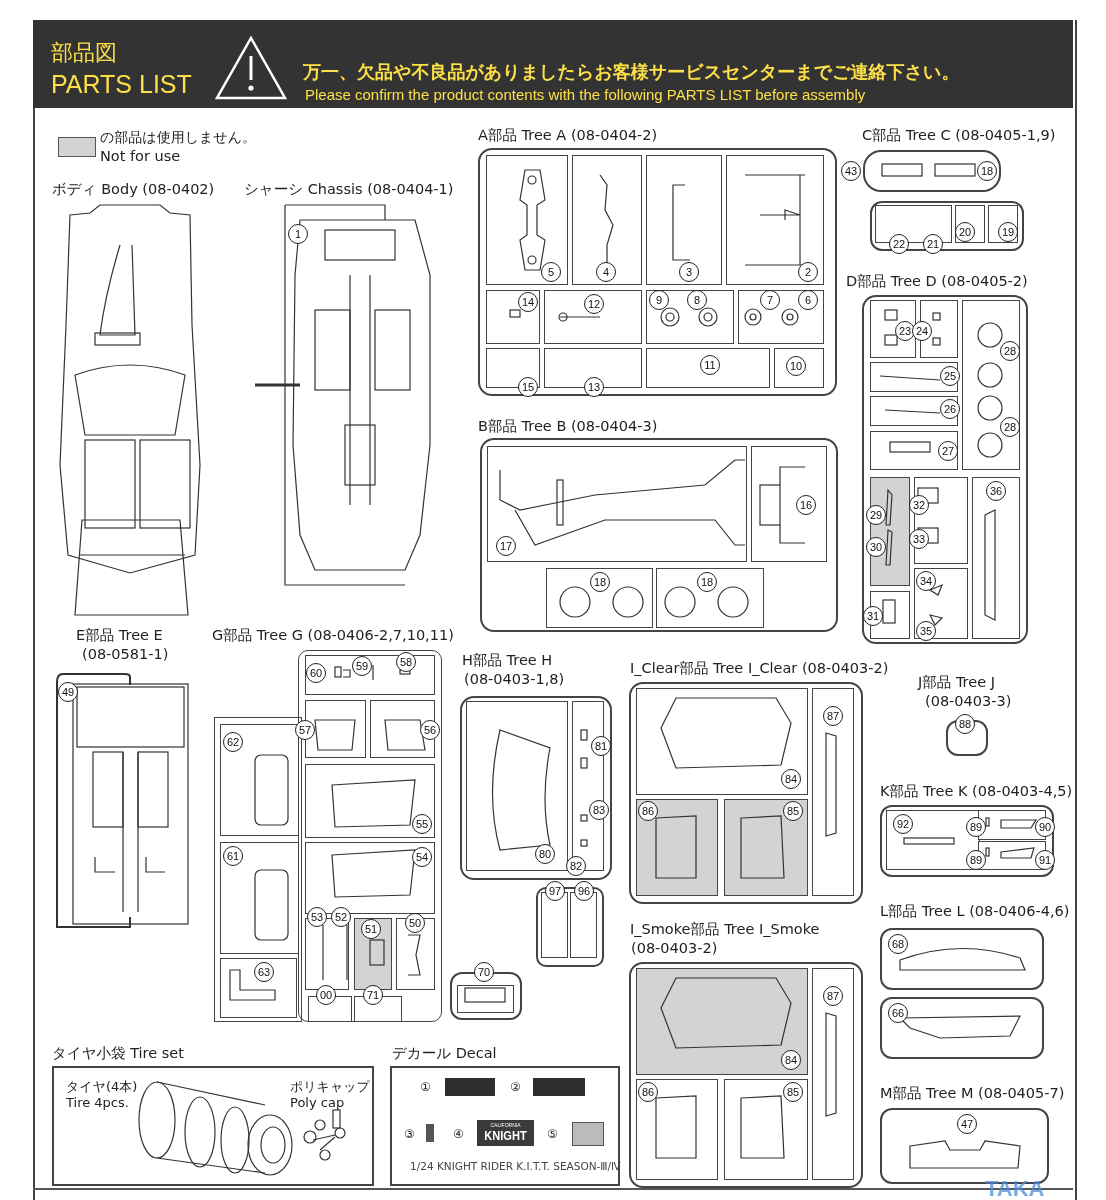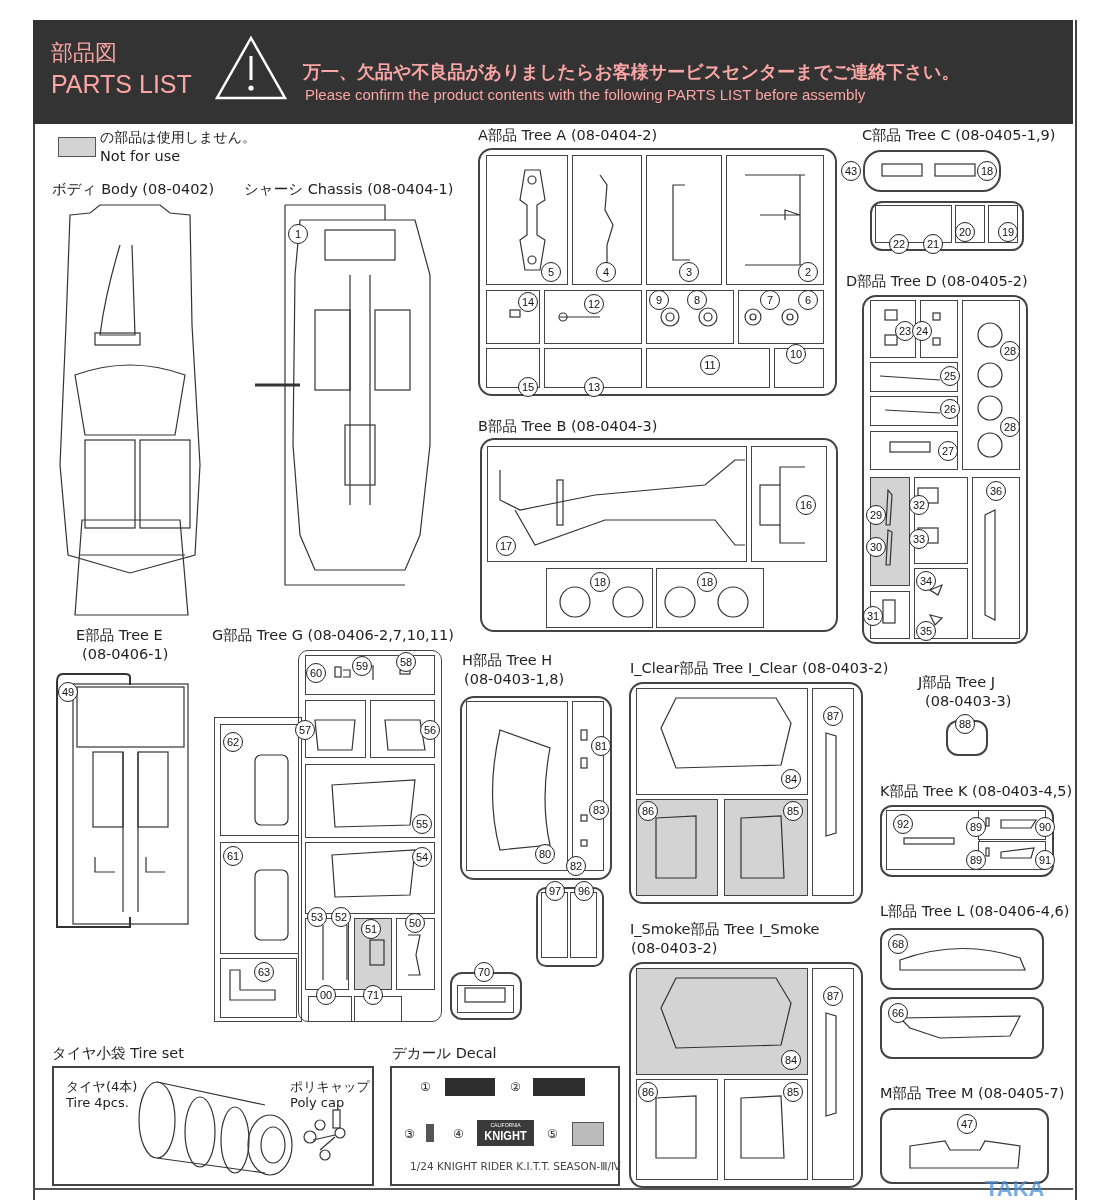--- a/index.html
+++ b/index.html
@@ -1,19 +1,19 @@
 <!DOCTYPE html>
 <html><head>
 <meta charset="utf-8">
 <style>
   html,body{margin:0;padding:0;background:#fff;}
   body{width:1106px;height:1200px;position:relative;overflow:hidden;font-family:"Liberation Sans","DejaVu Sans",sans-serif;color:#222;}
   .abs{position:absolute;}
   .frame{position:absolute;left:33px;top:20px;width:1040px;height:1180px;border-left:2px solid #444;border-right:2px solid #444;}
-  .header{position:absolute;left:33px;top:20px;width:1040px;height:104px;background:#333;color:#fca5a5;}
+  .header{position:absolute;left:33px;top:20px;width:1040px;height:88px;background:#333;color:#fde047;}
   .header .t1{position:absolute;left:18px;top:18px;font-size:22px;font-family:"DejaVu Sans",sans-serif;}
   .header .t2{position:absolute;left:18px;top:50px;font-size:25px;}
   .header .jp{position:absolute;left:270px;font-size:18px;font-weight:bold;font-family:"DejaVu Sans",sans-serif;white-space:nowrap;}
   .header .en{position:absolute;left:272px;top:66px;font-size:15px;white-space:nowrap;}
   .tri{position:absolute;left:180px;top:14px;}
   .label{position:absolute;font-size:14.5px;white-space:nowrap;font-family:"DejaVu Sans",sans-serif;color:#222;}
   .sprue{position:absolute;border:2px solid #444;border-radius:14px;background:#fff;}
   .cell{position:absolute;border:1.5px solid #444;background:#fff;}
   .gray{background:#d3d3d3;}
   .num{position:absolute;width:18px;height:18px;border:1.3px solid #222;border-radius:50%;background:#fff;font-size:11px;line-height:18px;text-align:center;font-family:"Liberation Sans",sans-serif;color:#111;}
@@ -122,21 +122,21 @@
     <circle cx="300" cy="75" r="2"></circle>
 </svg>
 
 <div class="cell" style="left:486px;top:348px;width:52px;height:38px"></div>
 <div class="cell" style="left:544px;top:348px;width:96px;height:38px"></div>
 <div class="cell" style="left:646px;top:348px;width:122px;height:38px"></div>
 <div class="cell" style="left:774px;top:348px;width:48px;height:38px"></div>
 <div class="num" style="left:518px;top:377px">15</div>
 <div class="num" style="left:584px;top:377px">13</div>
 <div class="num" style="left:700px;top:355px">11</div>
-<div class="num" style="left:786px;top:344px">10</div>
+<div class="num" style="left:786px;top:356px">10</div>
 
 <div class="label" style="left:478px;top:417px">B部品 Tree B (08-0404-3)</div>
 <div class="sprue" style="left:480px;top:438px;width:354px;height:190px;border-radius:14px"></div>
 <div class="cell" style="left:487px;top:446px;width:258px;height:114px"></div>
 <div class="cell" style="left:751px;top:446px;width:74px;height:114px"></div>
 <div class="cell" style="left:546px;top:568px;width:105px;height:58px"></div>
 <div class="cell" style="left:656px;top:568px;width:106px;height:58px"></div>
 <svg style="left:495px;top:455px" width="330" height="170">
   <path d="M5 15 L5 45 L25 55 L100 40 L210 30 L240 5 L250 5"></path>
   <path d="M20 55 L40 90 L110 65 L220 65 L240 90 L250 90"></path>
@@ -214,21 +214,21 @@
 <div class="num" style="left:866px;top:505px">29</div>
 <div class="num" style="left:866px;top:537px">30</div>
 <div class="num" style="left:909px;top:495px">32</div>
 <div class="num" style="left:909px;top:529px">33</div>
 <div class="num" style="left:986px;top:481px">36</div>
 <div class="num" style="left:916px;top:571px">34</div>
 <div class="num" style="left:916px;top:621px">35</div>
 <div class="num" style="left:863px;top:606px">31</div>
 
 <div class="label" style="left:76px;top:626px">E部品 Tree E</div>
-<div class="label" style="left:82px;top:646px">(08-0406-1)</div>
+<div class="label" style="left:82px;top:646px">(08-0581-1)</div>
 <svg style="left:55px;top:672px" width="140" height="260">
   <path d="M75 13 L75 5 Q75 2 70 2 L8 2 Q2 2 2 10 L2 255 L75 255 L75 245" style="stroke-width:2"></path>
   <rect x="18" y="12" width="115" height="240"></rect>
   <rect x="22" y="15" width="107" height="60"></rect>
   <rect x="38" y="80" width="30" height="75"></rect>
     <rect x="83" y="80" width="30" height="75"></rect>
   <path d="M68 80 L68 240 M83 80 L83 240"></path>
   <path d="M40 185 L40 200 L60 200 M91 185 L91 200 L110 200"></path>
 </svg>
 <div class="num" style="left:58px;top:682px">49</div>

